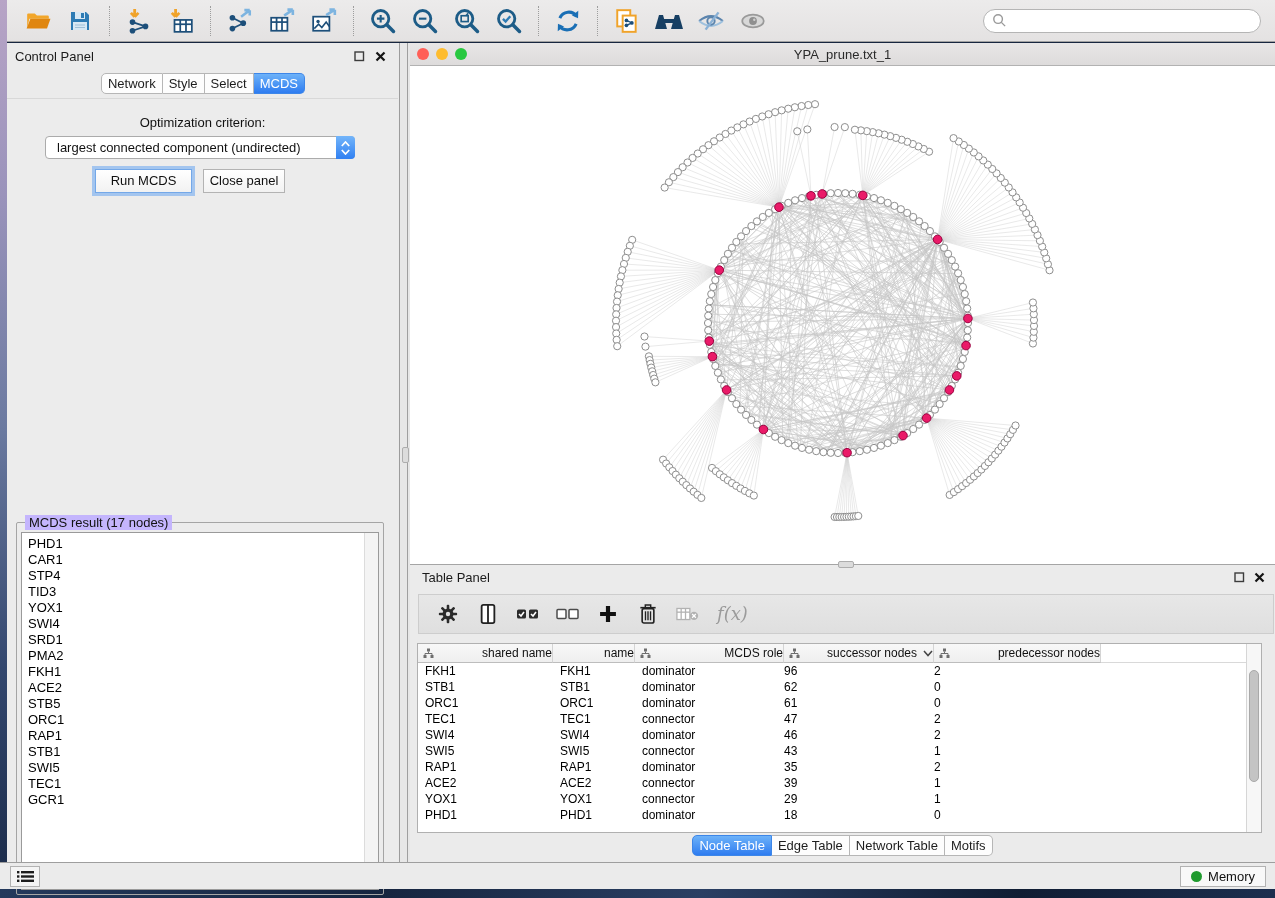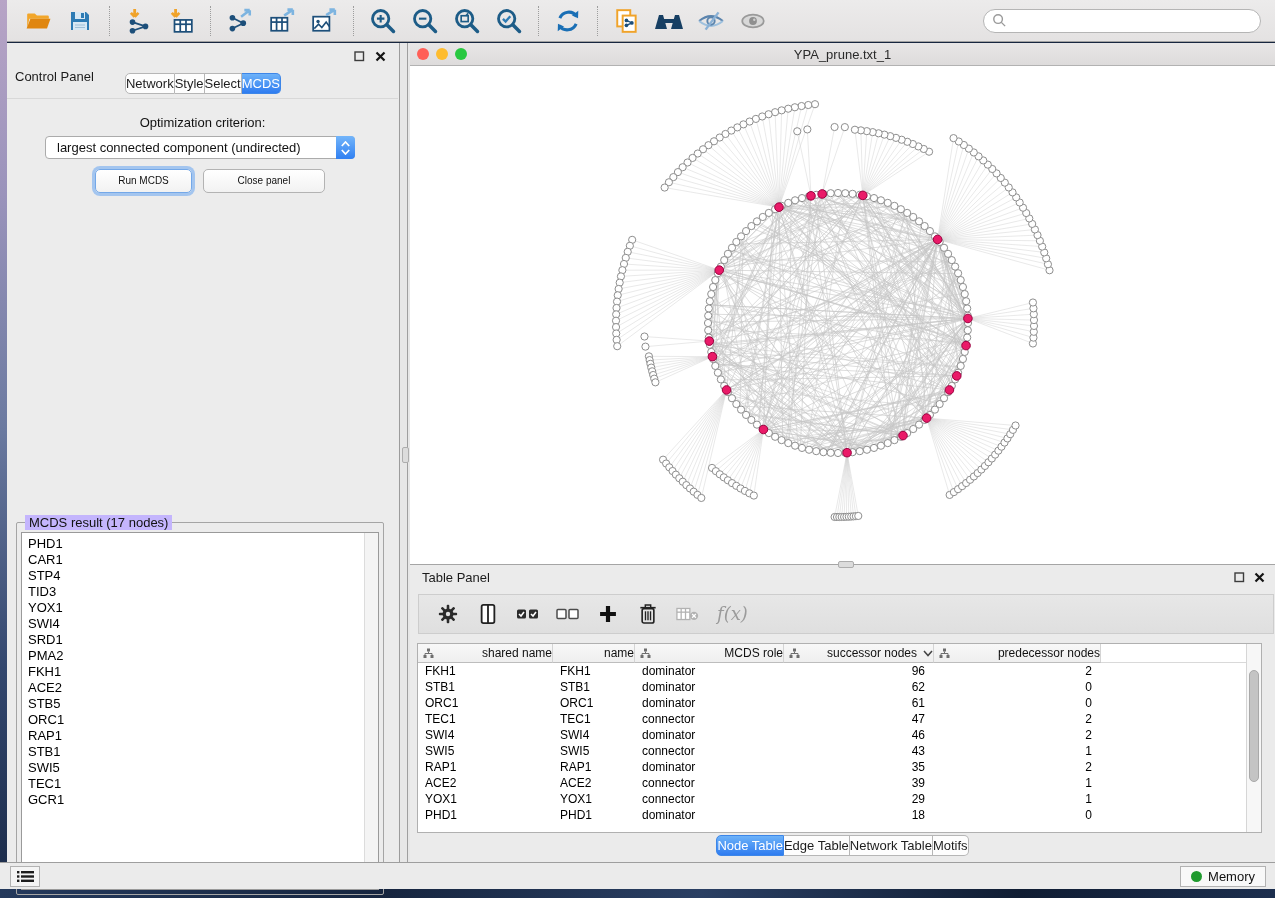--- a/index.html
+++ b/index.html
@@ -18,38 +18,38 @@
     margin:0 6px; cursor:default; }
   .tb-sep { width:1px; height:30px; border-left:1px dotted #9d9d9d; margin:0 8px; }
   .tb-spacer { flex:1; }
   .searchbox { width:278px; height:24px; margin-right:14px; background:#fff;
     border:1px solid #b5b5b5; border-radius:13px; display:flex; align-items:center; padding-left:8px; }
   .searchbox input { border:none; outline:none; flex:1; height:18px; font-size:13px; background:transparent; }
 
   
   .cpanel { position:absolute; left:7px; top:43px; width:393px; height:819px;
     background:#ebebeb; border-right:1px solid #9c9c9c; }
-  .cp-header { height:27px; line-height:27px; padding-left:8px; font-size:13px; color:#1b1b1b;margin-top:20px; }
+  .cp-header { height:27px; line-height:27px; padding-left:8px; font-size:13px; color:#1b1b1b; }
   .winbtn { position:absolute; top:7px; width:13px; height:13px; display:flex; align-items:center; justify-content:center; cursor:default; }
   .cp-tabs { position:absolute; top:30px; left:0; width:100%; display:flex; justify-content:center; }
-  .seg { background:#fdfdfd; border:1px solid #b6b6b6; border-left:none; padding:0 0;
+  .seg { background:#fdfdfd; border:1px solid #b6b6b6; border-left:none; padding:0 6px;
     height:21px; line-height:20px; font-size:13px; color:#1d1d1d; cursor:default; }
   .seg:first-child { border-left:1px solid #b6b6b6; border-radius:5px 0 0 5px; }
   .seg:last-child { border-radius:0 5px 5px 0; }
   .seg.active { background:linear-gradient(#6db2f9,#2e7cf0); border-color:#3d86e8; color:#fff; }
   .cp-body { position:absolute; top:55px; left:0; right:1px; bottom:0; background:#ececec; border-top:1px solid #d8d8d8; }
   .opt-label { position:absolute; top:16px; width:100%; text-align:center; font-size:13px; color:#111; }
   .combo { position:absolute; top:37px; left:38px; width:310px; height:23px; background:#fff;
     border:1px solid #ababab; border-radius:4px; display:flex; align-items:center; cursor:default; }
   .combo-text { flex:1; font-size:13px; color:#111; padding-left:11px; white-space:nowrap; overflow:hidden; }
   .combo-btn { width:19px; height:23px; margin-right:-1px; border-radius:0 4px 4px 0;
     background:linear-gradient(#73b5fa,#3080f2); display:flex; flex-direction:column;
     align-items:center; justify-content:center; gap:2px; }
   .btn { position:absolute; top:70px; height:24px; background:linear-gradient(#ffffff,#f2f2f2);
-    border:1px solid #b3b3b3; border-radius:5px; font-size:10px; color:#111; text-align:center;
+    border:1px solid #b3b3b3; border-radius:0; font-size:13px; color:#111; text-align:center;
     line-height:22px; cursor:default; }
   .btn.focused { box-shadow:0 0 0 3px rgba(104,165,242,.55); border-color:#74a8e8; }
   .groupbox { position:absolute; left:9px; top:423px; width:368px; height:373px;
     border:1px solid #a5a5a5; border-radius:2px; }
   .group-title { position:absolute; top:-8px; left:8px; background:#c4b5fd; padding:0 4px;
     font-size:13px; color:#111; }
   .mcds-list { position:absolute; left:4px; right:4px; top:9px; bottom:4px; background:#fff;
     border:1px solid #9a9a9a; overflow:hidden; }
   .mcds-scroll { position:absolute; top:0; right:0; bottom:0; width:14px; background:#f4f4f4; border-left:1px solid #dcdcdc; }
   .mcds-items { position:absolute; left:0; top:3px; right:15px; }
@@ -83,21 +83,21 @@
   .tbl { position:absolute; left:7px; top:78px; width:845px; height:190px; background:#fff;
     border:1px solid #b0b0b0; overflow:hidden; }
   .tbl-head { display:flex; height:19px; }
   .th { position:relative; background:linear-gradient(#f8f8f8,#efefef); border-right:1px solid #d4d4d4;
     border-bottom:1px solid #bdbdbd; font-size:12px; color:#111; display:flex;
     align-items:center; justify-content:flex-end; gap:6px; cursor:default; }
   .th .tree-ic { position:absolute; left:5px; top:4px; }
   .th-fill { flex:1; border-bottom:1px solid #bdbdbd; background:#fff; border-bottom-color:#d9d9d9; }
   .tr { display:flex; height:16px; cursor:default; }
   .td { font-size:12px; line-height:16px; color:#000; padding-left:7px; white-space:nowrap; overflow:hidden; }
-  .td.num { text-align:right; padding-left:0; padding-right:9px; }
+  .td.num { padding-left:0; padding-right:9px; }
   .tbl-scroll { position:absolute; top:0; right:0; bottom:0; width:15px; background:#f7f7f7; border-left:1px solid #d6d6d6; }
   .tbl-thumb { position:absolute; left:2px; right:2px; top:26px; height:112px; background:#c4c4c4;
     border:1px solid #a9a9a9; border-radius:6px; cursor:default; }
   .tp-tabs { position:absolute; top:270px; left:0; width:100%; display:flex; justify-content:center; }
 
   
   .statusbar { position:absolute; left:0; top:862px; width:1275px; height:27px;
     background:#ebebeb; border-top:1px solid #9e9e9e; }
   .sb-listbtn { position:absolute; left:10px; top:3px; width:30px; height:21px; background:#f4f4f4;
     border:1px solid #b2b2b2; display:flex; align-items:center; justify-content:center; cursor:default; }
@@ -288,21 +288,21 @@
       <div class="combo-btn">
         <svg width="9" height="6" viewBox="0 0 9 6">
             <path d="M0.8 5 L4.5 1 L8.2 5" fill="none" stroke="#fff" stroke-width="1.7"></path>
           </svg>
         <svg width="9" height="6" viewBox="0 0 9 6">
             <path d="M0.8 1 L4.5 5 L8.2 1" fill="none" stroke="#fff" stroke-width="1.7"></path>
           </svg>
       </div>
     </div>
     <div class="btn focused" style="left:88px; width:97px;">Run MCDS</div>
-    <div class="btn" style="left:196px; width:122px;">Close panel</div>
+    <div class="btn" style="left:196px; width:82px;">Close panel</div>
     <div class="groupbox">
       <div class="group-title">MCDS result (17 nodes)</div>
       <div class="mcds-list">
         <div class="mcds-items" id="mcds-items">
             <div class="mcds-item">PHD1</div>
             <div class="mcds-item">CAR1</div>
             <div class="mcds-item">STP4</div>
             <div class="mcds-item">TID3</div>
             <div class="mcds-item">YOX1</div>
             <div class="mcds-item">SWI4</div>

